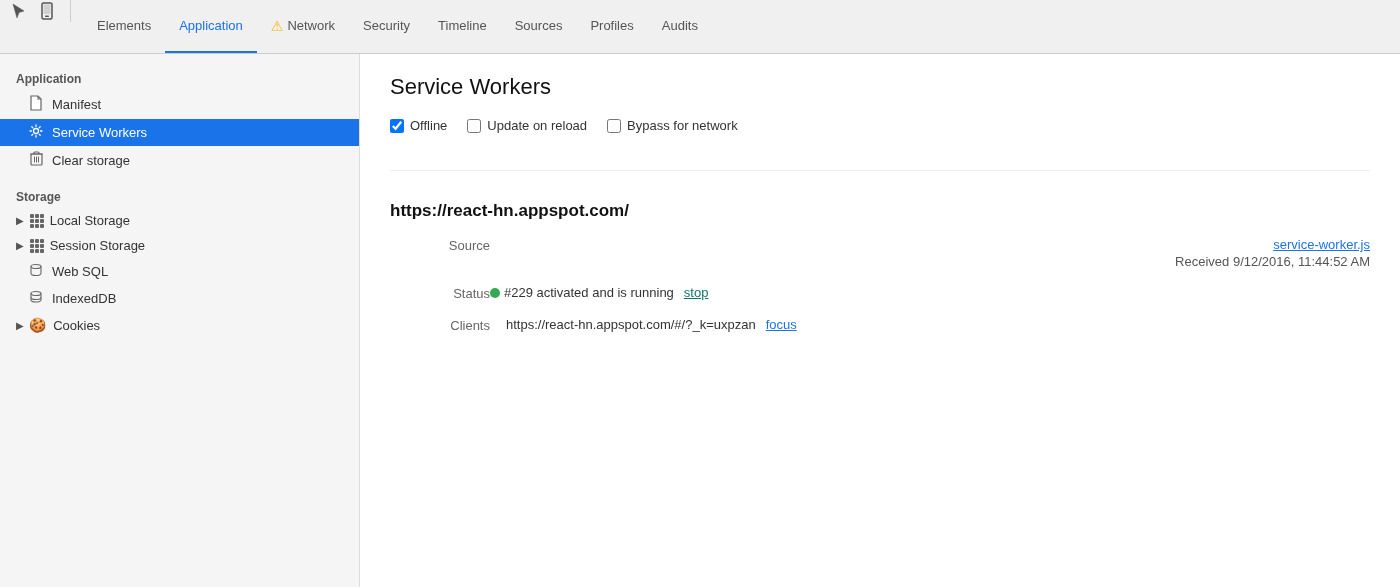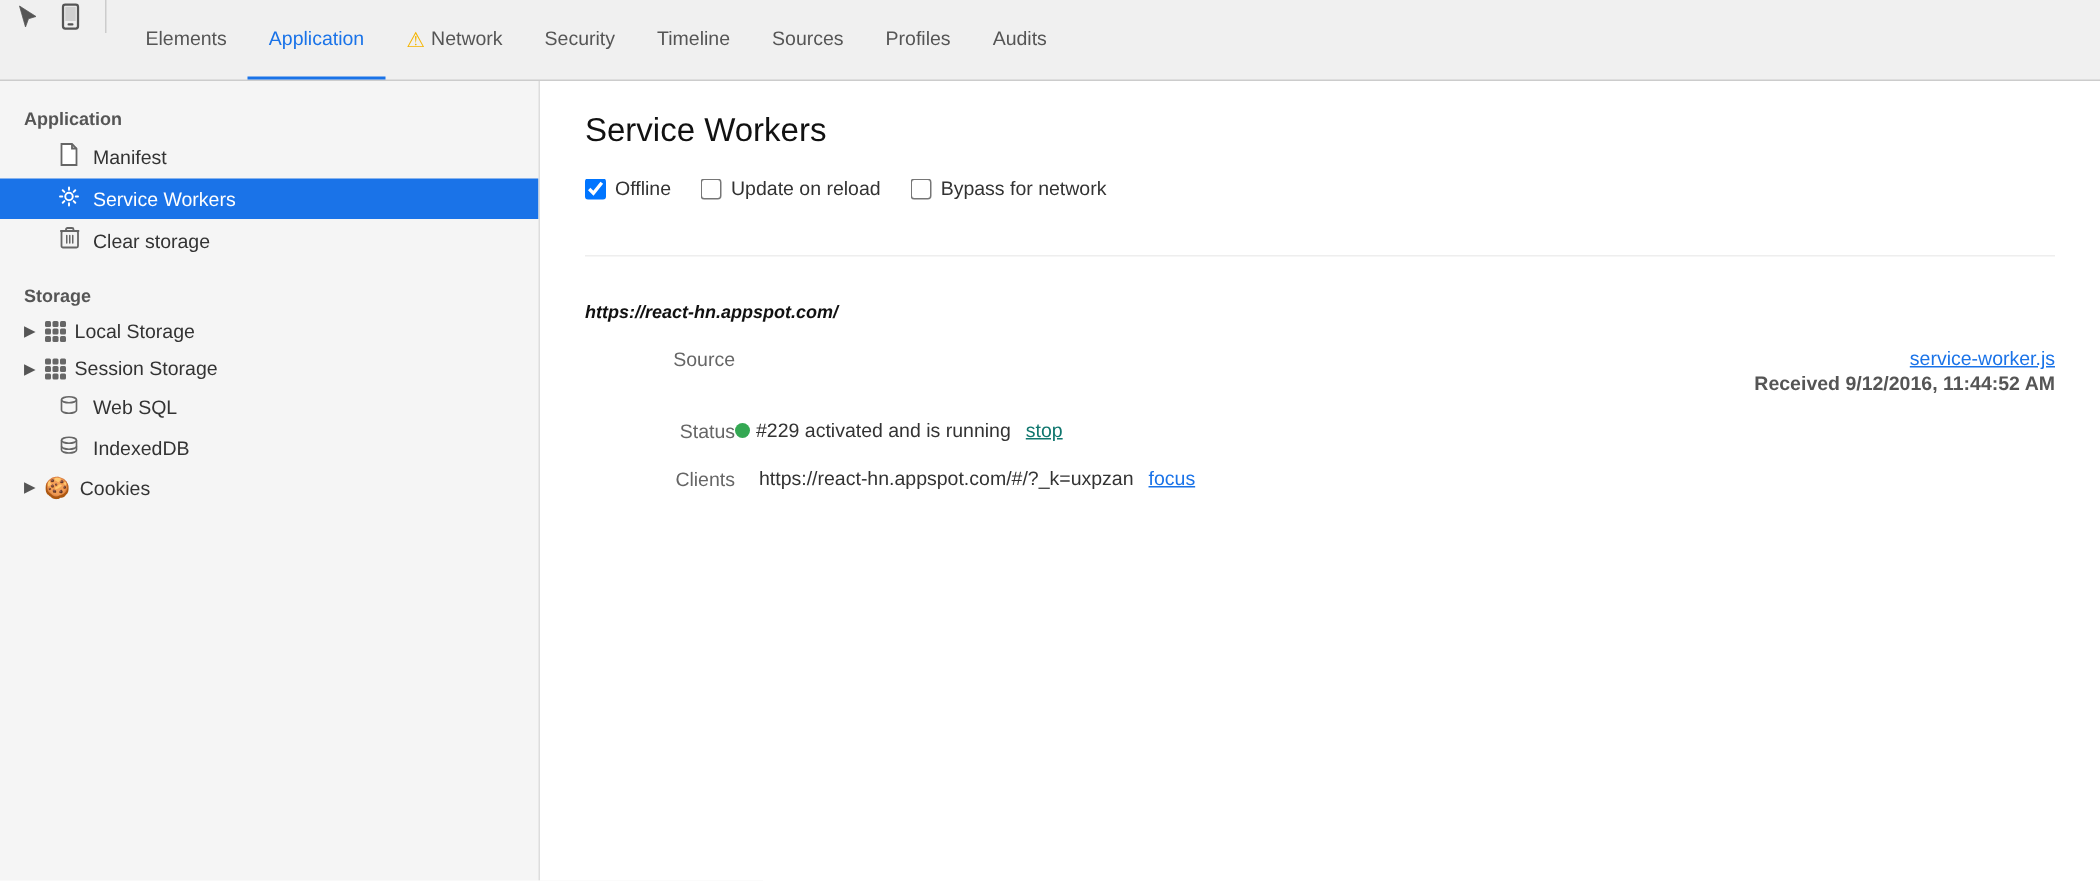--- a/index.html
+++ b/index.html
@@ -83,21 +83,21 @@
       font-size: 11px;
       font-weight: 600;
       color: #555;
       padding: 8px 16px 4px 16px;
       text-transform: none;
       font-size: 12px;
     }
     .sidebar-item {
       display: flex;
       align-items: center;
-      padding: 5px 16px 5px 38px;
+      padding: 5px 16px 5px 28px;
       cursor: pointer;
       color: #333;
       font-size: 13px;
       gap: 8px;
       border-radius: 0;
       text-align: right;
     }
     .sidebar-item.active {
       background: #1a73e8;
       color: white;
@@ -166,25 +166,24 @@
     .checkbox-item input[type="checkbox"] {
       width: 14px;
       height: 14px;
       cursor: pointer;
     }
 
     .sw-entry {
       margin-top: 10px;
     }
     .sw-url {
-      font-size: 12px;
+      font-size: 17px;
       font-weight: 600;
       color: #111;
       margin-bottom: 16px;
-      font-style: italic;
     }
 
     .sw-detail-row {
       display: flex;
       align-items: flex-start;
       margin-bottom: 16px;
       padding-left: 20px;
       text-align: right;
     }
     .sw-detail-label {
@@ -201,21 +200,20 @@
     }
     .sw-detail-value .source-link {
       color: #1a73e8;
       text-decoration: underline;
       cursor: pointer;
     }
     .sw-detail-value .received-date {
       color: #555;
       margin-top: 2px;
       display: block;
-      font-weight: bold;
     }
     .status-row {
       display: flex;
       align-items: center;
       gap: 4px;
     }
     .green-dot {
       width: 10px;
       height: 10px;
       background: #34a853;

